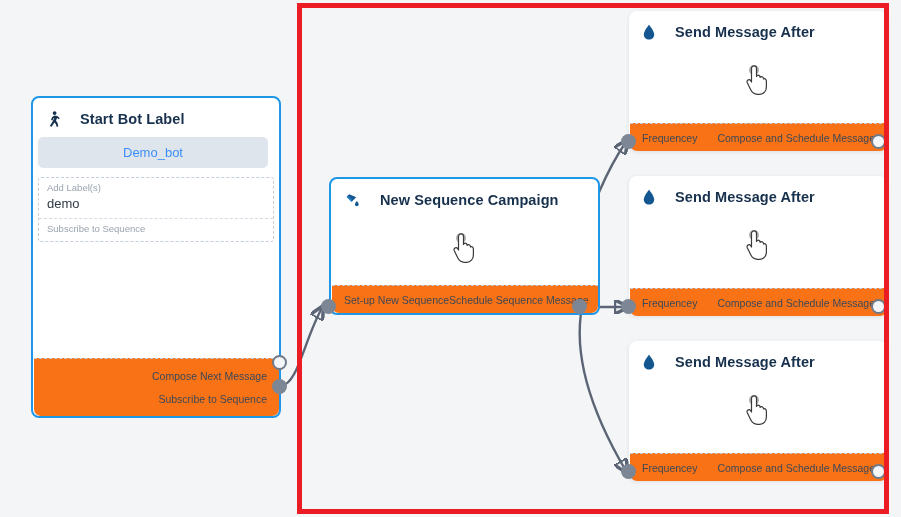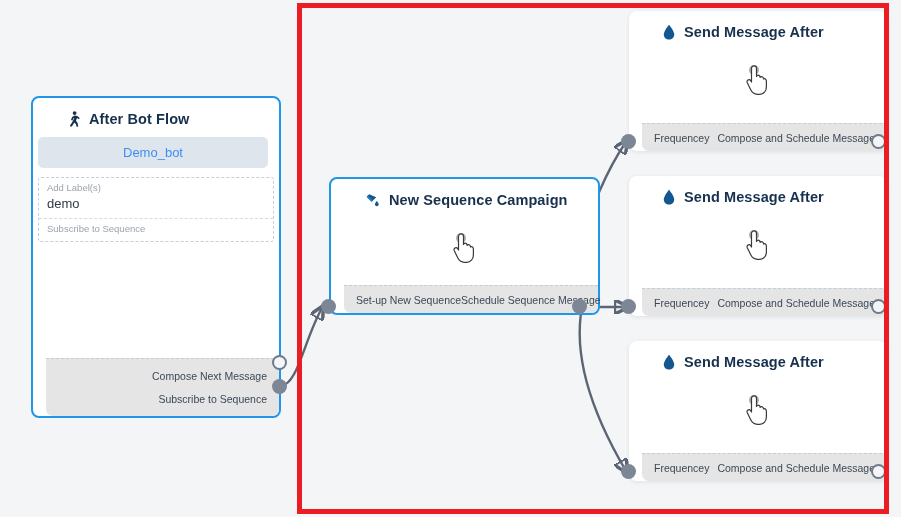--- a/index.html
+++ b/index.html
@@ -49,23 +49,22 @@
     z-index: 20;
     box-shadow: 0 1px 4px rgba(30,40,60,0.10);
   }
   .node.selected {
     border: 2px solid #1f96e8;
     box-shadow: none;
   }
   .node-header {
     display: flex;
     align-items: center;
-    gap: 9px;
+    gap: 20px;
     padding: 13px 14px 6px 14px;
-    margin-left: 20px;
   }
   .node-title {
     font-size: 14.5px;
     font-weight: bold;
     color: #16304d;
     letter-spacing: 0.1px;
   }
   .node-icon { display: flex; align-items: center; }
 
   
@@ -106,22 +105,22 @@
   }
   .field-value {
     font-size: 13px;
     color: #2e3a47;
     line-height: 18px;
   }
 
   
   .node-footer {
     position: absolute;
-    left: 13px; right: 0; bottom: 0;
-    background: #e5e5e5;
+    left: 1px; right: 0; bottom: 0;
+    background: #f97316;
     border-top: 1px dashed #c3ccd7;
     border-radius: 0 0 7px 7px;
     box-sizing: border-box;
   }
   .port-row {
     display: flex;
     align-items: center;
     height: 23px;
     position: relative;
   }
@@ -173,21 +172,21 @@
   </svg>
 
   <div class="node selected" style="left:31px; top:96px; width:250px; height:322px;">
     <div class="node-header">
       <span class="node-icon">
         <svg width="13" height="16" viewBox="0 0 13 16">
           <circle cx="7.6" cy="2.1" r="1.9" fill="#16304d"></circle>
           <path d="M7.6 4.4 L5.1 6.0 L4.0 9.0 L5.5 9.4 L6.4 7.3 L7.3 7.0 L5.6 10.4 L2.8 14.9 L4.6 15.7 L7.4 11.6 L9.0 13.2 L9.5 15.8 L11.3 15.5 L10.6 12.0 L9.0 9.7 L10.0 7.0 L11.9 8.2 L12.7 6.9 L10.3 5.0 Z" fill="#16304d"></path>
         </svg>
       </span>
-      <span class="node-title">After Bot Flow</span>
+      <span class="node-title">Start Bot Label</span>
     </div>
 
     <div class="pill">Demo_bot</div>
 
     <div class="field-group">
       <div class="field">
         <div class="field-label">Add Label(s)</div>
         <div class="field-value">demo</div>
       </div>
       <div class="field">

